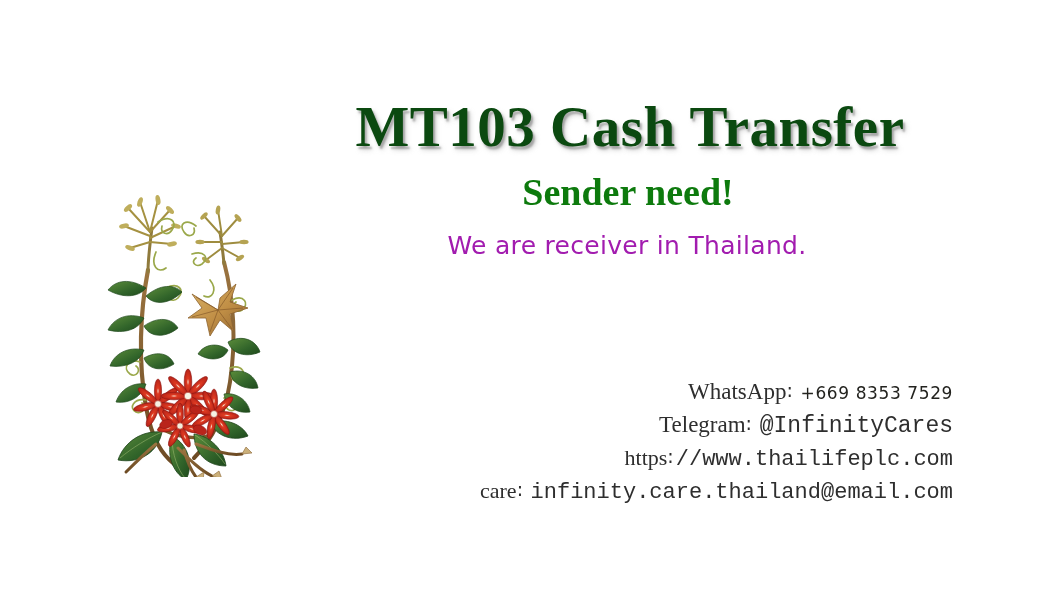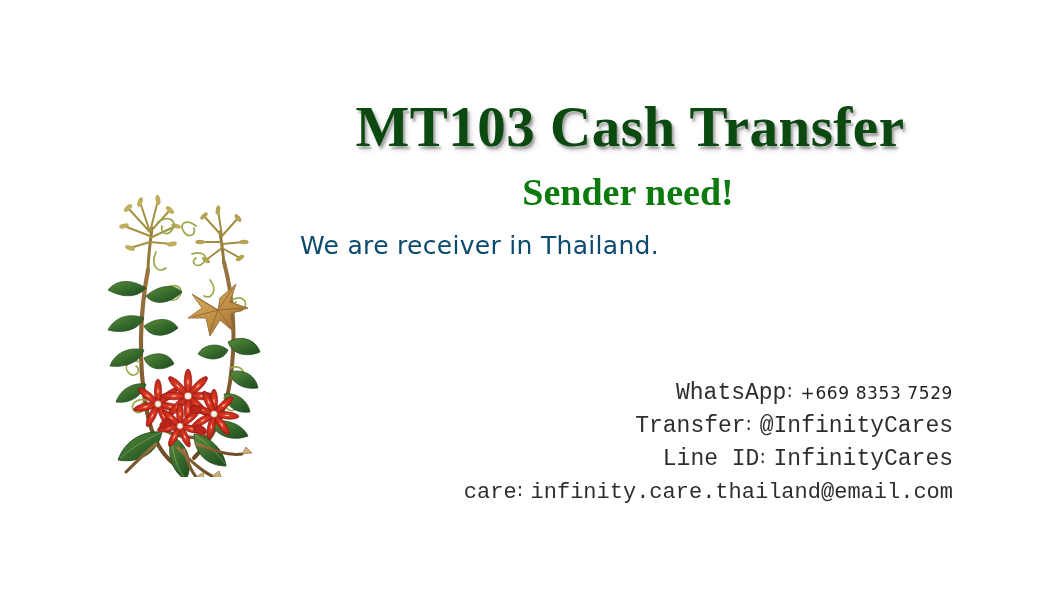--- a/index.html
+++ b/index.html
@@ -71,23 +71,23 @@
     text-align: center;
     padding-right: 4px;
     white-space: nowrap;
   }
 
   .tag-line {
     font-family: "DejaVu Sans", "Liberation Sans", sans-serif;
     font-weight: normal;
     font-size: 25px;
     line-height: 32px;
-    color: #0c4a6e;
+    color: #a21caf;
     margin: 15px 0 0 0;
-    text-align: left;
+    text-align: center;
     padding-right: 6px;
     letter-spacing: 0.3px;
     white-space: nowrap;
   }
 
   
   .contact-block {
     position: absolute;
     left: 450px;
     top: 376px;
@@ -95,21 +95,21 @@
     text-align: right;
   }
   .contact-line {
     font-family: "Liberation Serif", "DejaVu Serif", serif;
     font-size: 23px;
     line-height: 31px;
     color: #2e2e2e;
     white-space: nowrap;
     text-align: right;
   }
-  .contact-label { font-family: Liberation Mono, monospace; text-align: right; }
+  .contact-label { font-family: Liberation Serif, serif; text-align: right; }
   .contact-colon {
     font-family: "DejaVu Sans", sans-serif;
     font-size: 19px;
     position: relative;
     top: -2px;
     padding: 0 2px 0 0;
   }
   .contact-value { font-family: Liberation Mono, monospace; }
   .contact-value.phone {
     font-family: "DejaVu Sans", "Liberation Sans", sans-serif;
@@ -339,27 +339,27 @@
     <p class="tag-line">We are receiver in Thailand.</p>
   </div>
 
   <div class="contact-block">
 
     <div class="contact-line">
       <span class="contact-label">WhatsApp</span><span class="contact-colon">:</span> <span class="contact-value phone">+669 8353 7529</span>
     </div>
 
     <div class="contact-line">
-      <span class="contact-label">Transfer</span><span class="contact-colon">:</span> <span class="contact-value">@InfinityCares</span>
+      <span class="contact-label">Telegram</span><span class="contact-colon">:</span> <span class="contact-value">@InfinityCares</span>
     </div>
 
-    <div class="contact-line">
-      <span class="contact-label">Line ID</span><span class="contact-colon">:</span> <span class="contact-value">InfinityCares</span>
+
+    <div class="contact-line url">
+      <span class="contact-label">https</span><span class="contact-colon">:</span><span class="contact-value">//www.thailifeplc.com</span>
     </div>
-
 
     <div class="contact-line email">
       <span class="contact-label">care</span><span class="contact-colon">:</span> <span class="contact-value">infinity.care.thailand@email.com</span>
     </div>
 
   </div>
 
 </div>
 
 </body></html>

